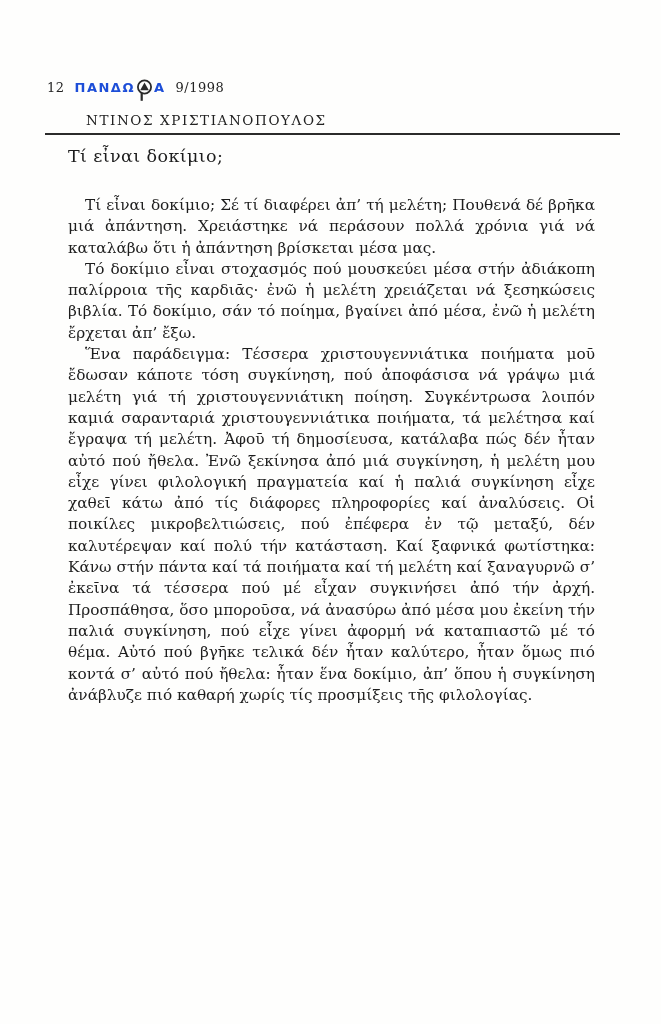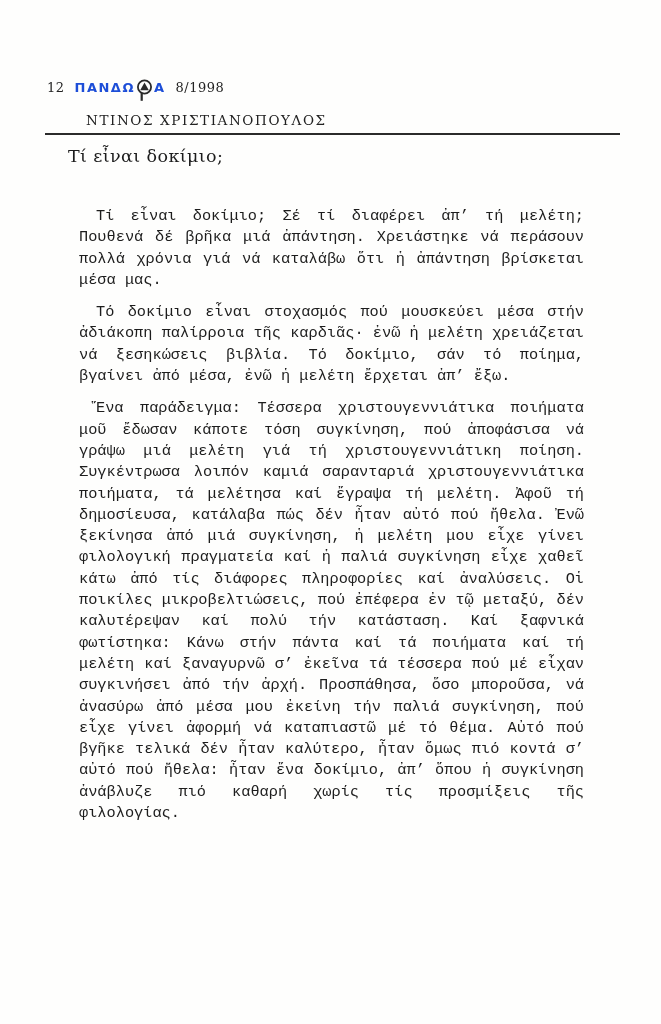--- a/index.html
+++ b/index.html
@@ -79,44 +79,43 @@
     position: absolute;
     left: 68px;
     top: 195px;
     width: 527px;
     font-size: 15.3px;
     line-height: 21.3px;
     text-align: justify;
     color: #1d1d1d;
   }
   .article-body p {
-    margin: 11px;
+    margin: 0;
     text-indent: 17px;
-    font-family: Liberation Mono, monospace;
   }
 </style>
 </head>
 <body>
 
 <div class="page">
 
   <div class="header-line">
     <span>12</span>
     <span class="masthead">
       <span>ΠΑΝΔΩ</span>
       <span class="logo">
         <svg width="17" height="23" viewBox="0 0 17 23" xmlns="http://www.w3.org/2000/svg">
           <circle cx="8.5" cy="8" r="6.6" fill="none" stroke="#2a2a2a" stroke-width="1.8"></circle>
           <polygon points="8.5,3.6 12.8,11.2 4.2,11.2" fill="#2a2a2a"></polygon>
           <rect x="4.6" y="13.6" width="2.2" height="8.2" fill="#2a2a2a"></rect>
         </svg>
       </span>
       <span>Α</span>
     </span>
-    <span>8/1998</span>
+    <span>9/1998</span>
   </div>
 
   <div class="author">ΝΤΙΝΟΣ ΧΡΙΣΤΙΑΝΟΠΟΥΛΟΣ</div>
 
   <div class="header-rule"></div>
 
   <h1 class="article-title">Τί εἶναι δοκίμιο;</h1>
 
   <div class="article-body">
     <p>Τί εἶναι δοκίμιο; Σέ τί διαφέρει ἀπ’ τή μελέτη; Πουθενά δέ βρῆκα μιά ἀπάντηση. Χρειάστηκε νά περάσουν πολλά χρόνια γιά νά καταλάβω ὅτι ἡ ἀπάντηση βρίσκεται μέσα μας.</p>

